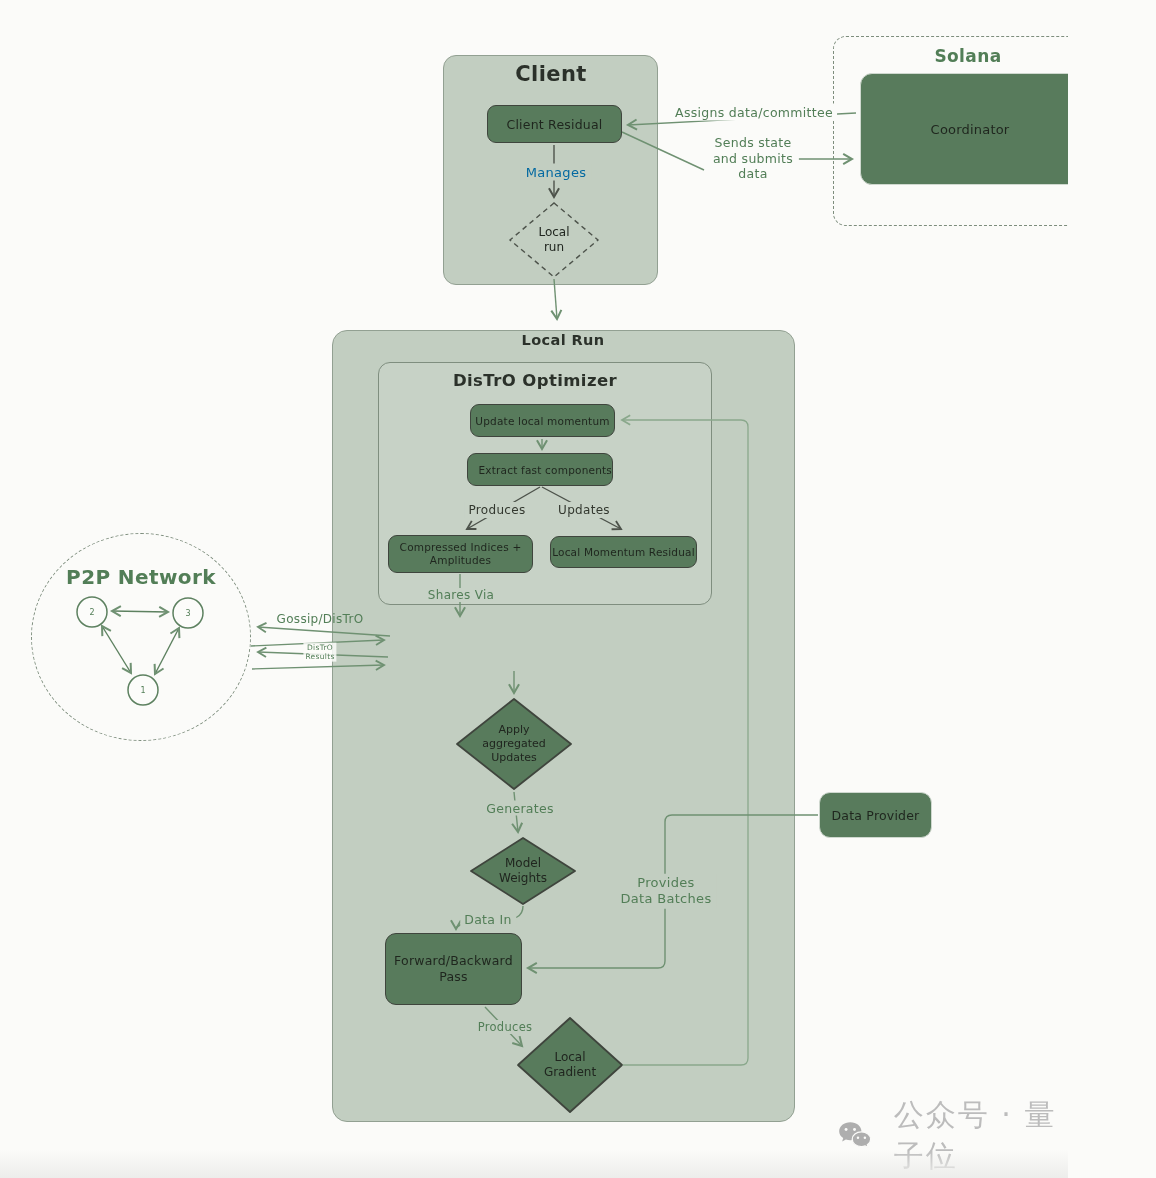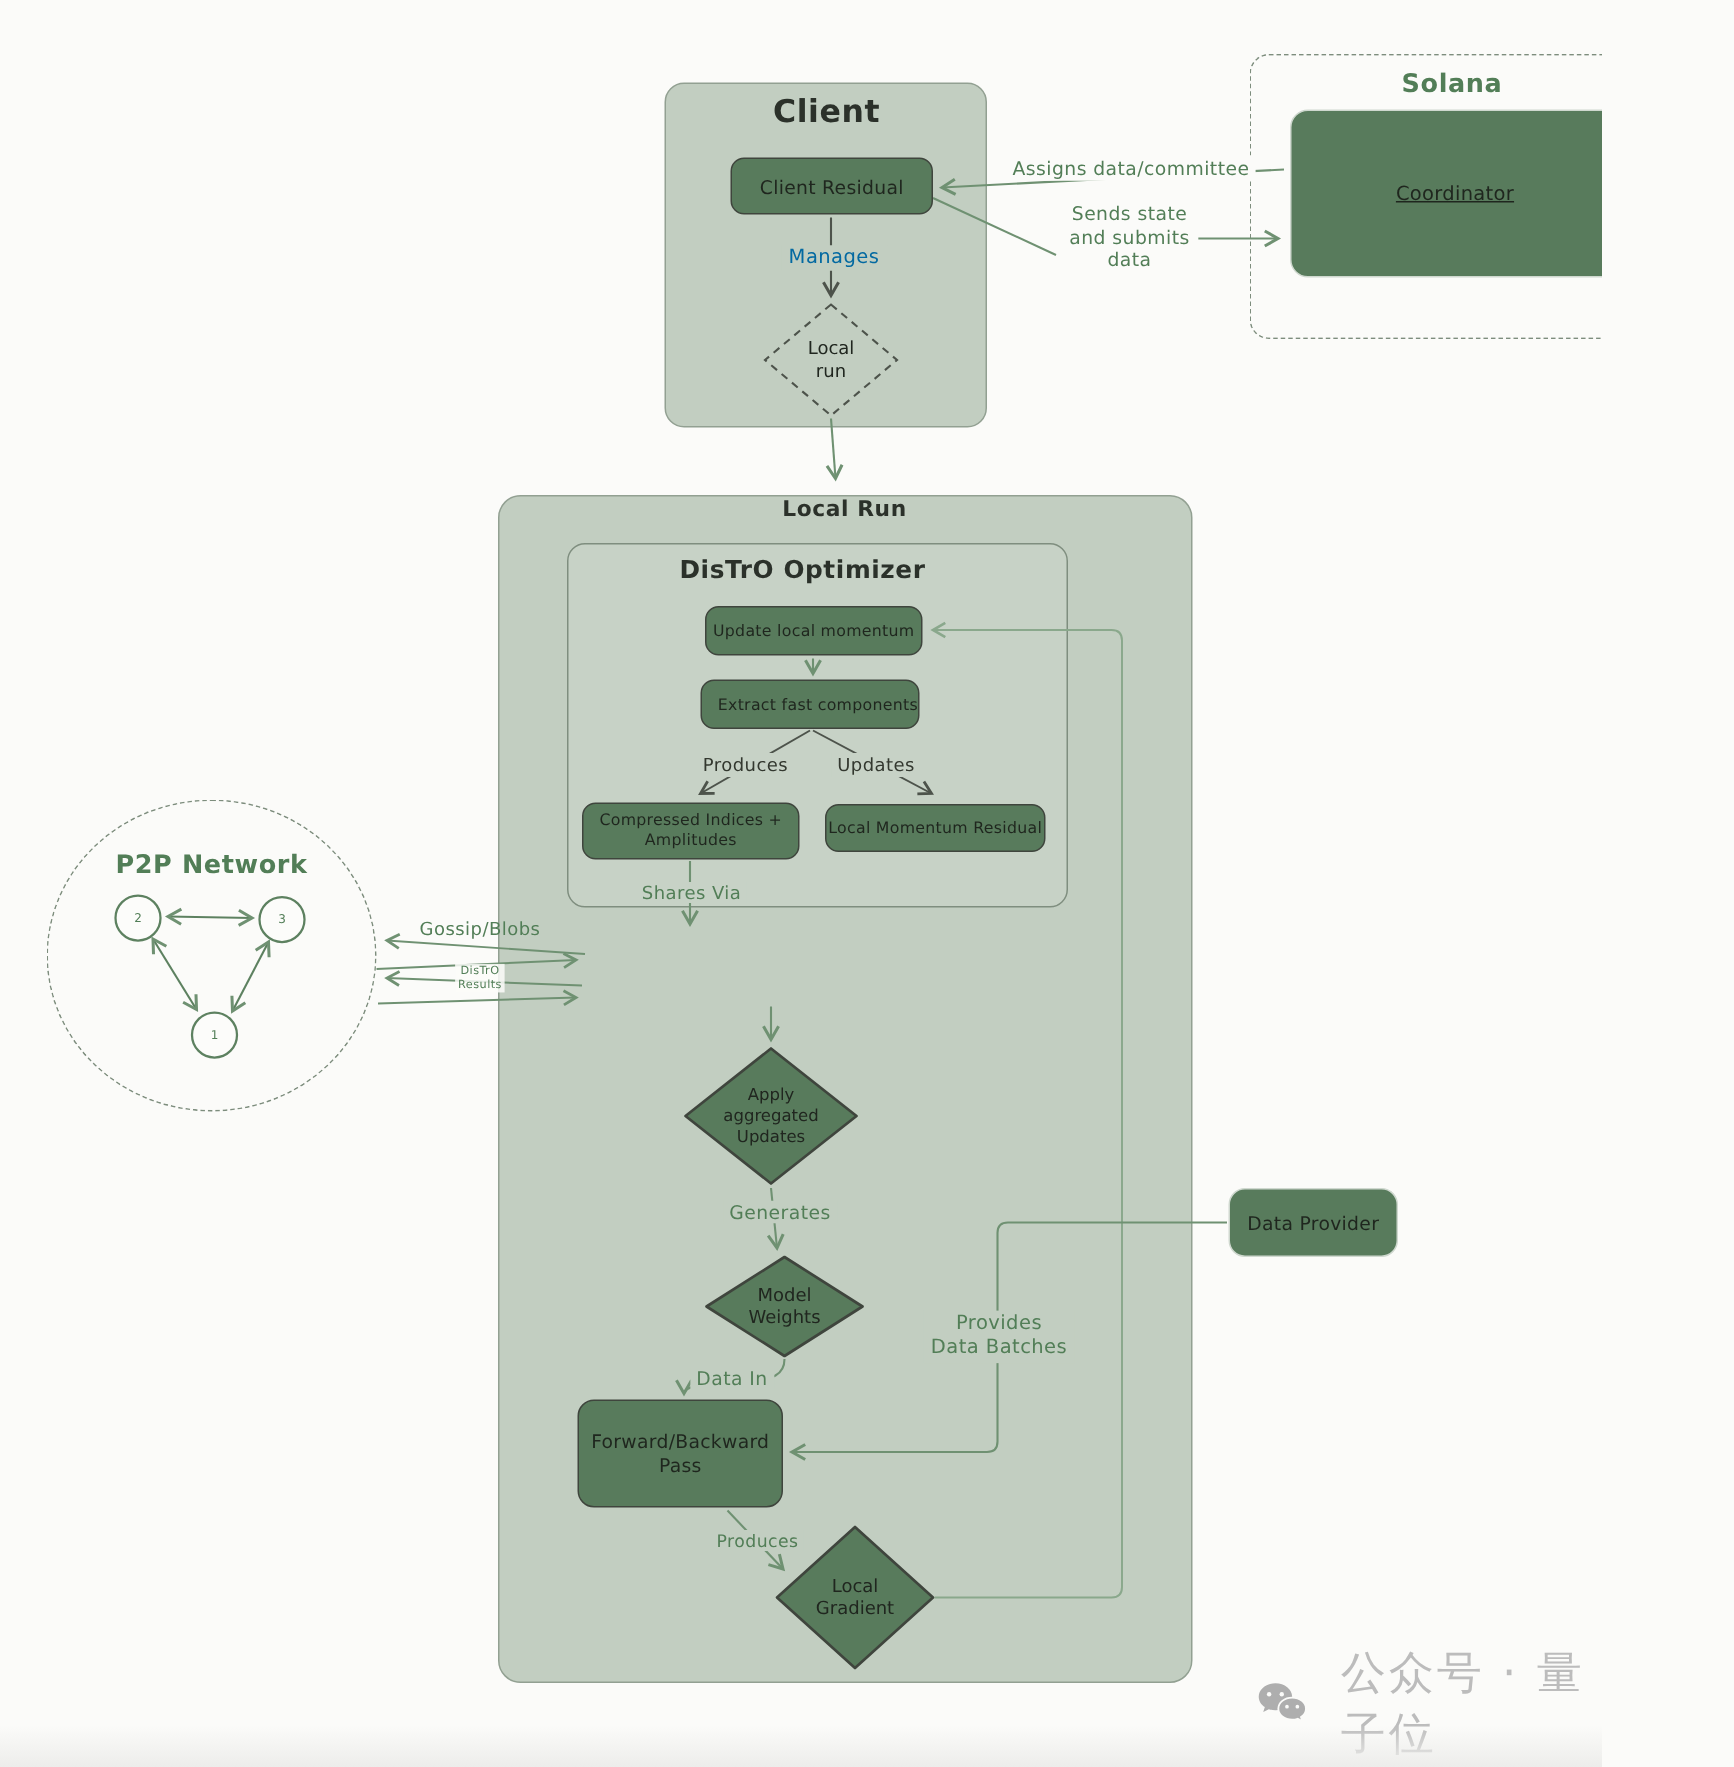--- a/index.html
+++ b/index.html
@@ -89,26 +89,26 @@
 
     <polygon points="514,699 571,744 514,789 457,744" fill="#587b5c" stroke="#3f453d" stroke-width="1.8" stroke-linejoin="round"></polygon>
     <polygon points="523,838 575,871 523,904 471,871" fill="#587b5c" stroke="#3f453d" stroke-width="1.8" stroke-linejoin="round"></polygon>
     <polygon points="570,1018 622,1065 570,1112 518,1065" fill="#587b5c" stroke="#3f453d" stroke-width="1.8" stroke-linejoin="round"></polygon>
   </svg>
 
   <div class="abs ctr title" style="left:551px;top:74px;font-size:21px;color:#2b312a;">Client</div>
   <div class="abs ctr title greentxt" style="left:968px;top:56px;font-size:17px;">Solana</div>
   <div class="abs ctr title" style="left:563px;top:340px;font-size:14.5px;color:#2b312a;">Local Run</div>
   <div class="abs ctr title" style="left:535px;top:380px;font-size:16.5px;color:#2b312a;">DisTrO Optimizer</div>
-  <div class="abs ctr title greentxt" style="left:141px;top:577px;font-size:17px;text-align:center;">P2P Network</div>
+  <div class="abs ctr title greentxt" style="left:141px;top:577px;font-size:20px;text-align:center;">P2P Network</div>
 
   <div class="abs darkbox" style="left:487px;top:105px;width:135px;height:38px;font-size:12.5px;">
     <span>Client Residual</span>
   </div>
-  <div class="abs darkbox lightborder" style="left:860px;top:73px;width:220px;height:112px;font-size:13px;border-radius:12px;text-decoration:underline;">
+  <div class="abs darkbox lightborder" style="left:860px;top:73px;width:220px;height:112px;font-size:13px;border-radius:12px;">
     <span>Coordinator</span>
   </div>
   <div class="abs darkbox" style="left:470px;top:404px;width:145px;height:33px;font-size:10.5px;">
     <span>Update local momentum</span>
   </div>
   <div class="abs darkbox" style="left:467px;top:453px;width:146px;height:33px;font-size:10.5px;justify-content:flex-end;">
     <span>Extract fast components</span>
   </div>
   <div class="abs darkbox" style="left:388px;top:535px;width:145px;height:38px;font-size:10.5px;">
     <span class="ml">Compressed Indices +
@@ -140,21 +140,21 @@
   <div class="abs ctr nodecircle-label" style="left:143px;top:690px;">1</div>
 
   <div class="abs ctr label greentxt" style="left:754px;top:112px;font-size:12.5px;background:#fbfbf9;padding:1px 4px;">Assigns data/committee</div>
   <div class="abs ctr label greentxt ml" style="left:753px;top:158px;font-size:12.5px;background:#fbfbf9;padding:1px 6px;">Sends state
 and submits
 data</div>
   <div class="abs ctr label" style="left:556px;top:172px;font-size:13px;color:#0369a1;background:#c2cec1;padding:1px 5px;">Manages</div>
   <div class="abs ctr label" style="left:497px;top:510px;font-size:12px;color:#33382f;background:#c7d2c6;padding:1px 4px;">Produces</div>
   <div class="abs ctr label" style="left:584px;top:510px;font-size:12px;color:#33382f;background:#c7d2c6;padding:1px 4px;">Updates</div>
   <div class="abs ctr label greentxt" style="left:461px;top:595px;font-size:12px;background:#c7d2c6;padding:0 4px;">Shares Via</div>
-  <div class="abs ctr label greentxt" style="left:320px;top:619px;font-size:12px;">Gossip/Blobs</div>
+  <div class="abs ctr label greentxt" style="left:320px;top:619px;font-size:12px;">Gossip/DisTrO</div>
   <div class="abs ctr label greentxt ml" style="left:320px;top:652px;font-size:7.5px;background:rgba(251,251,249,0.85);padding:0 2px;">DisTrO
 Results</div>
   <div class="abs ctr label greentxt" style="left:520px;top:808px;font-size:12.5px;background:#c2cec1;padding:0 4px;">Generates</div>
   <div class="abs ctr label greentxt" style="left:488px;top:919px;font-size:12.5px;background:#c2cec1;padding:0 4px;">Data In</div>
   <div class="abs ctr label greentxt" style="left:505px;top:1027px;font-size:11.5px;background:#c2cec1;padding:0 3px;">Produces</div>
   <div class="abs ctr label greentxt ml" style="left:666px;top:891px;font-size:13px;background:#c2cec1;padding:1px 5px;">Provides
 Data Batches</div>
 
   <div id="watermark" class="abs" style="left:838px;top:1113px;height:46px;">
     <svg width="44" height="40" viewBox="0 0 44 40">

